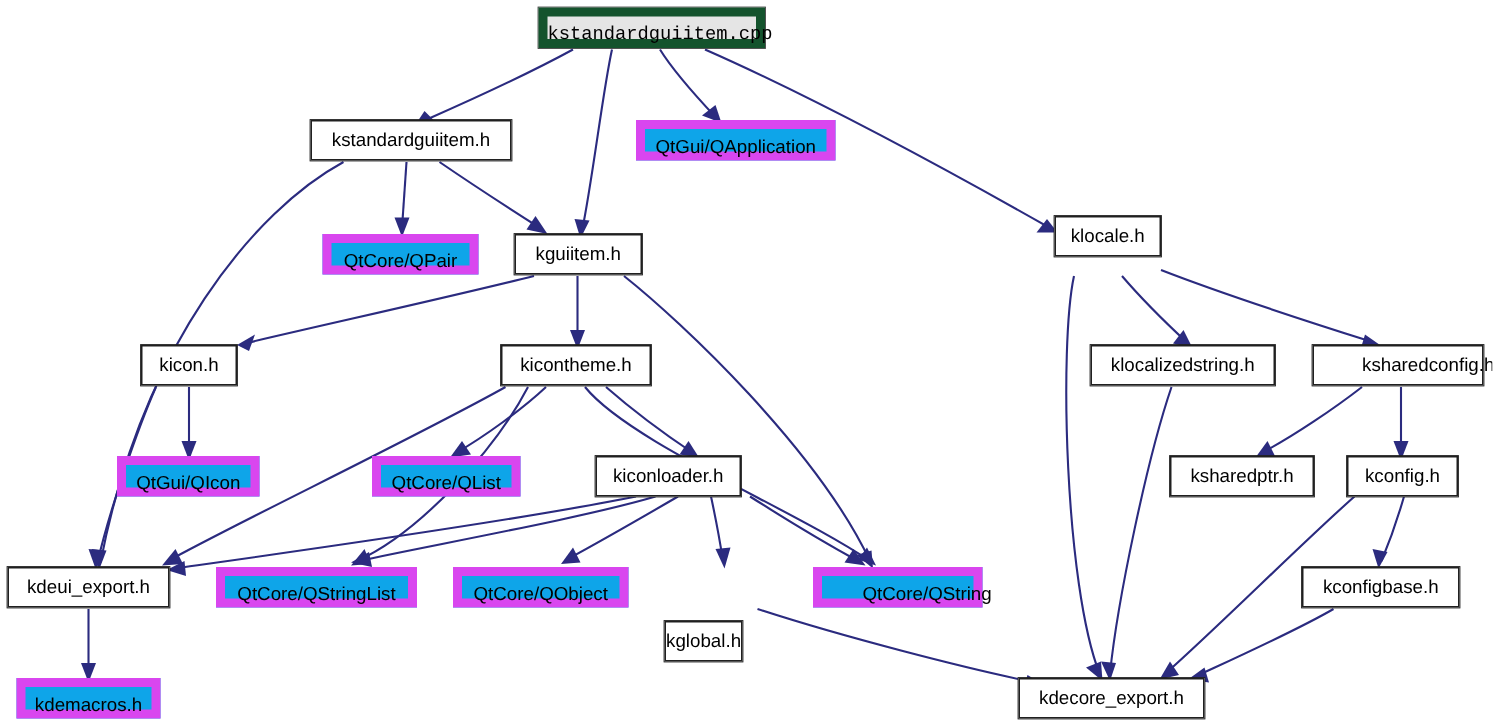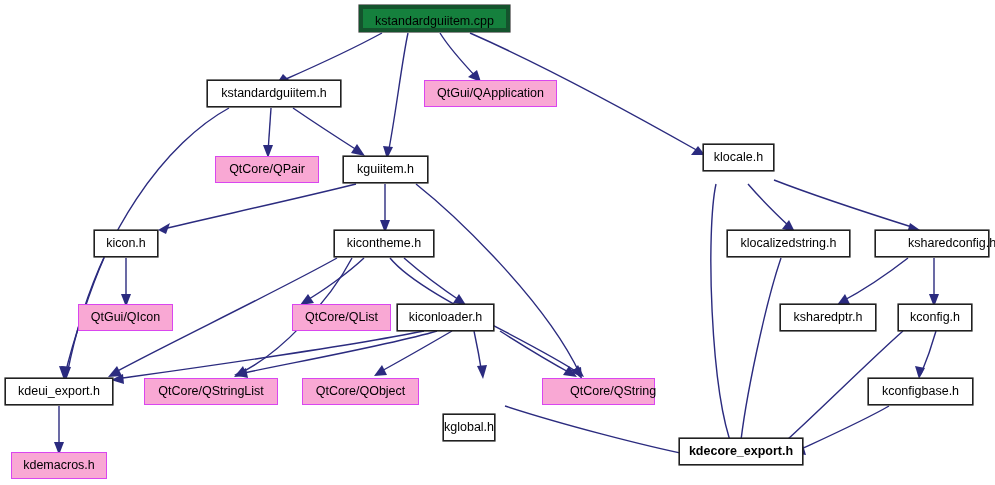--- a/index.html
+++ b/index.html
@@ -37,32 +37,33 @@
     height: 27px;
     line-height: 25px;
     text-align: center;
     font-size: 12.5px;
     color: #000000;
     white-space: nowrap;
     background: #ffffff;
     z-index: 5;
   }
   .node.root {
-    background: #15803d;
-    border: 4px solid #14532d;
+    background: #e5e5e5;
+    border: 6px solid #14532d;
     box-shadow: 0 0 0 0.6px #404040;
+    font-family: Liberation Mono, monospace;
   }
   .node.header {
     background: #ffffff;
     border: 1px solid #202020;
     box-shadow: 0 0 0 0.6px #202020;
   }
   .node.external {
-    background: #f9a8d4;
-    border: 1px solid #d946ef;
+    background: #0ea5e9;
+    border: 6px solid #d946ef;
   }
 </style>
 </head>
 <body>
 
 <div id="graph-root">
   <svg id="edges" viewBox="0 0 995 485" xmlns="http://www.w3.org/2000/svg">
       <path class="edge-path" d="M 382,33 C 360,45 320,64 286,79"></path>
       <polygon class="edge-head" points="290,81 277,83 283,74"></polygon>
       <path class="edge-path" d="M 408,33 C 402,60 395,120 388,154"></path>
@@ -135,26 +136,26 @@
       <div class="node header" style="left: 207px; top: 80px; width: 134px;">kstandardguiitem.h</div>
       <div class="node external" style="left: 424px; top: 80px; width: 133px;">QtGui/QApplication</div>
       <div class="node header" style="left: 703px; top: 144px; width: 71px;">klocale.h</div>
       <div class="node external" style="left: 215px; top: 156px; width: 104px;">QtCore/QPair</div>
       <div class="node header" style="left: 343px; top: 156px; width: 85px;">kguiitem.h</div>
       <div class="node header" style="left: 727px; top: 230px; width: 123px;">klocalizedstring.h</div>
       <div class="node header" style="left: 875px; top: 230px; width: 114px; padding-left: 32px;">ksharedconfig.h</div>
       <div class="node header" style="left: 94px; top: 230px; width: 64px;">kicon.h</div>
       <div class="node header" style="left: 334px; top: 230px; width: 100px;">kicontheme.h</div>
       <div class="node external" style="left: 78px; top: 304px; width: 95px;">QtGui/QIcon</div>
-      <div class="node external" style="left: 248px; top: 304px; width: 99px; margin-left: 44px;">QtCore/QList</div>
+      <div class="node external" style="left: 248px; top: 304px; width: 99px;">QtCore/QList</div>
       <div class="node header" style="left: 397px; top: 304px; width: 97px;">kiconloader.h</div>
       <div class="node header" style="left: 780px; top: 304px; width: 96px;">ksharedptr.h</div>
       <div class="node header" style="left: 898px; top: 304px; width: 74px;">kconfig.h</div>
       <div class="node header" style="left: 5px; top: 378px; width: 108px;">kdeui_export.h</div>
       <div class="node external" style="left: 144px; top: 378px; width: 134px;">QtCore/QStringList</div>
       <div class="node external" style="left: 302px; top: 378px; width: 117px;">QtCore/QObject</div>
       <div class="node header" style="left: 443px; top: 378px; width: 52px; margin-top: 36px;">kglobal.h</div>
       <div class="node external" style="left: 542px; top: 378px; width: 113px; padding-left: 27px;">QtCore/QString</div>
       <div class="node header" style="left: 868px; top: 378px; width: 105px;">kconfigbase.h</div>
       <div class="node external" style="left: 11px; top: 452px; width: 96px;">kdemacros.h</div>
-      <div class="node header" style="left: 679px; top: 438px; width: 124px; font-weight: bold;">kdecore_export.h</div>
+      <div class="node header" style="left: 679px; top: 452px; width: 124px;">kdecore_export.h</div>
     </div>
 </div>
 
 </body></html>

